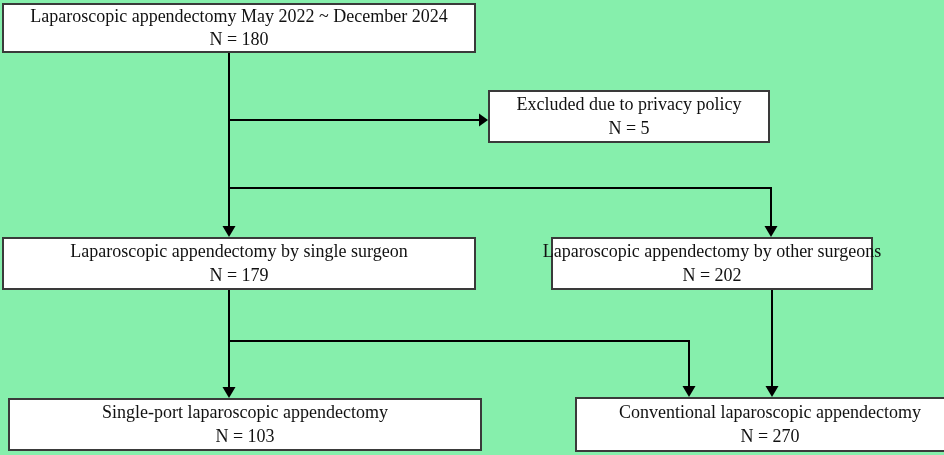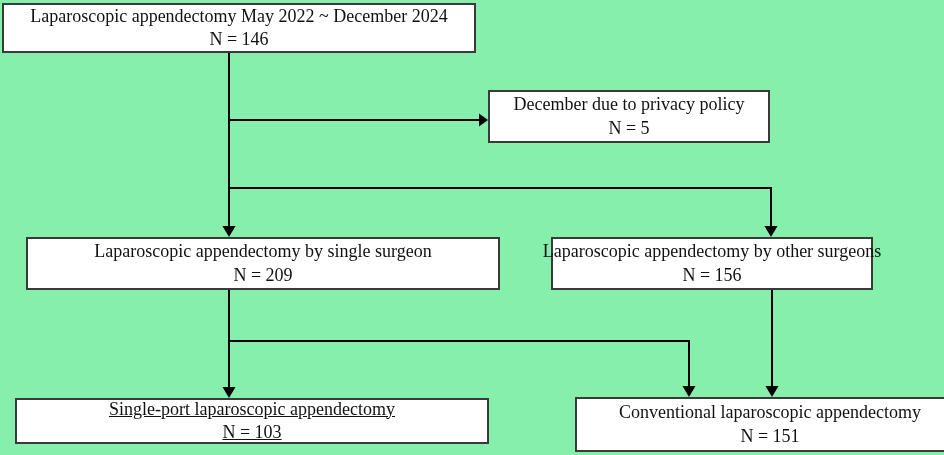--- a/index.html
+++ b/index.html
@@ -32,23 +32,23 @@
     z-index: 1;
   }
   .flow-box .box-label,
   .flow-box .box-n {
     display: block;
     white-space: nowrap;
   }
   
   #box-total        { left: 2px;   top: 3px;   width: 474px; height: 50px; }
   #box-excluded     { left: 488px; top: 90px;  width: 282px; height: 53px; }
-  #box-single-surgeon { left: 2px; top: 237px; width: 474px; height: 53px; margin-left: 24px; }
+  #box-single-surgeon { left: 2px; top: 237px; width: 474px; height: 53px; }
   #box-other-surgeons { left: 551px; top: 237px; width: 322px; height: 53px; }
-  #box-single-port  { left: 15px;   top: 398px; width: 474px; height: 46px; text-decoration: underline; }
+  #box-single-port  { left: 8px;   top: 398px; width: 474px; height: 53px; }
   #box-conventional { left: 575px; top: 397px; width: 390px; height: 55px; }
 
   #connector-layer {
     position: absolute;
     left: 0;
     top: 0;
     width: 944px;
     height: 455px;
     z-index: 2;
     pointer-events: none;
@@ -64,46 +64,46 @@
     stroke: none;
   }
 </style>
 </head>
 <body>
 
 <div id="canvas">
 
   <div class="flow-box" id="box-total">
     <span class="box-label">Laparoscopic appendectomy May 2022 ~ December 2024</span>
-    <span class="box-n">N = 146</span>
+    <span class="box-n">N = 180</span>
   </div>
 
   <div class="flow-box" id="box-excluded">
-    <span class="box-label">December due to privacy policy</span>
+    <span class="box-label">Excluded due to privacy policy</span>
     <span class="box-n">N = 5</span>
   </div>
 
   <div class="flow-box" id="box-single-surgeon">
     <span class="box-label">Laparoscopic appendectomy by single surgeon</span>
-    <span class="box-n">N = 209</span>
+    <span class="box-n">N = 179</span>
   </div>
 
   <div class="flow-box" id="box-other-surgeons">
     <span class="box-label">Laparoscopic appendectomy by other surgeons</span>
-    <span class="box-n">N = 156</span>
+    <span class="box-n">N = 202</span>
   </div>
 
   <div class="flow-box" id="box-single-port">
     <span class="box-label">Single-port laparoscopic appendectomy</span>
     <span class="box-n">N = 103</span>
   </div>
 
   <div class="flow-box" id="box-conventional">
     <span class="box-label">Conventional laparoscopic appendectomy</span>
-    <span class="box-n">N = 151</span>
+    <span class="box-n">N = 270</span>
   </div>
 
   <svg id="connector-layer" width="944" height="455" viewBox="0 0 944 455" xmlns="http://www.w3.org/2000/svg">
 
     <g>
       <line x1="229" y1="53" x2="229" y2="227"></line>
       <polygon points="222.5,226 235.5,226 229,237"></polygon>
     </g>
 
     <g>

